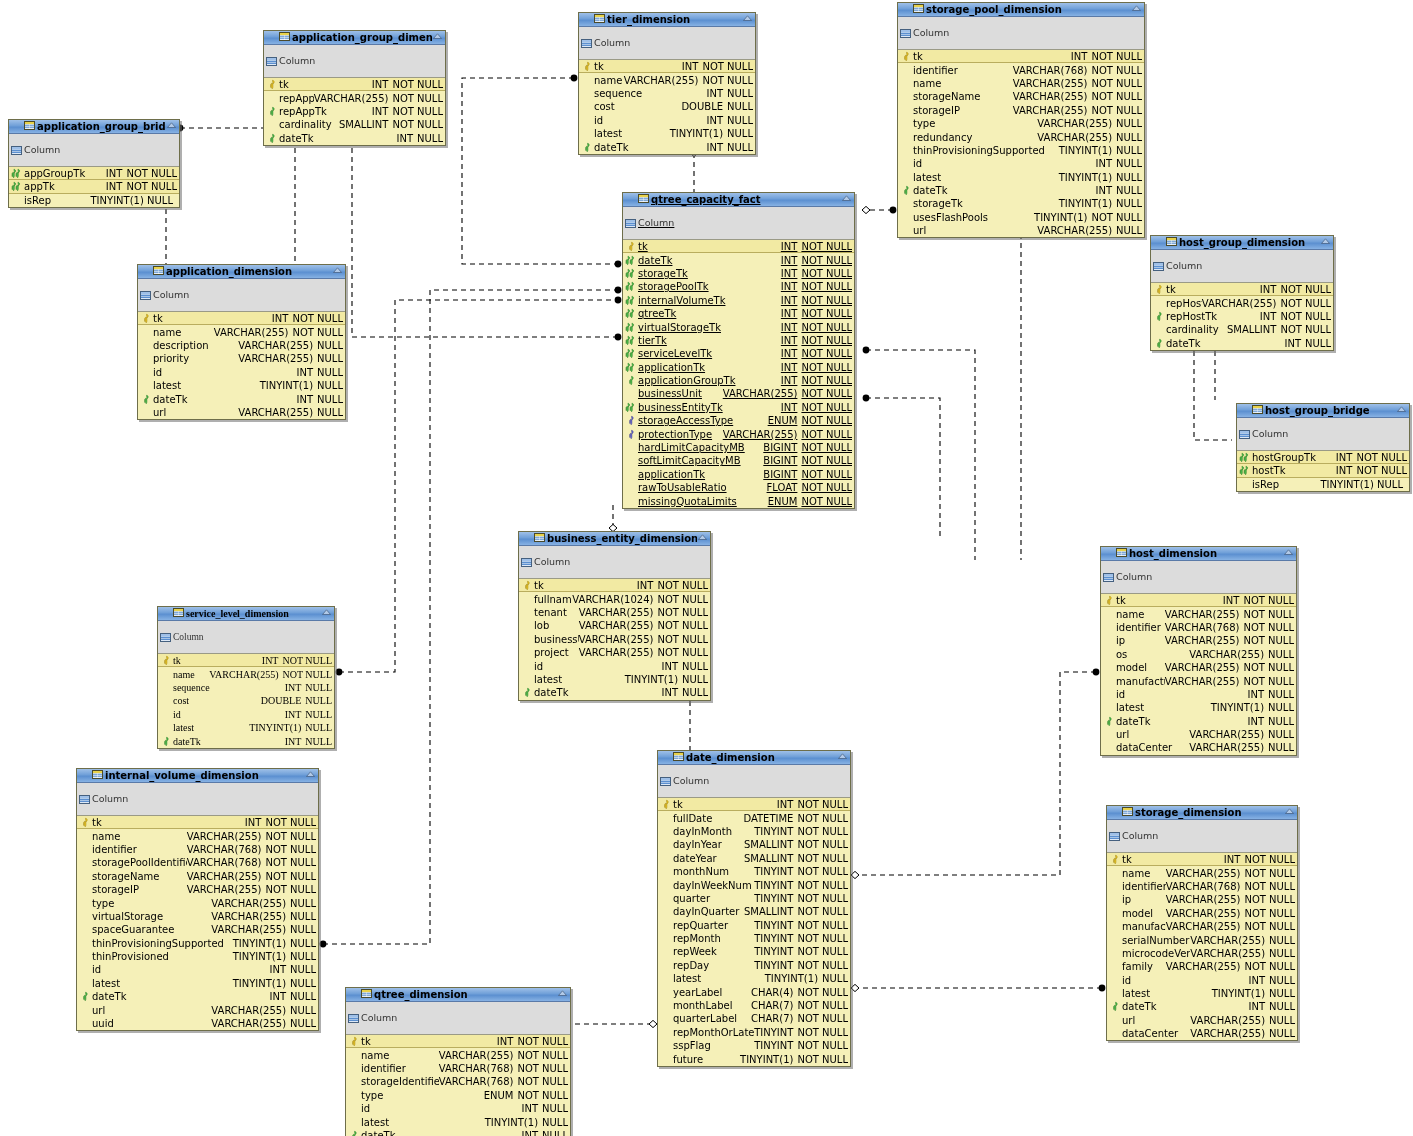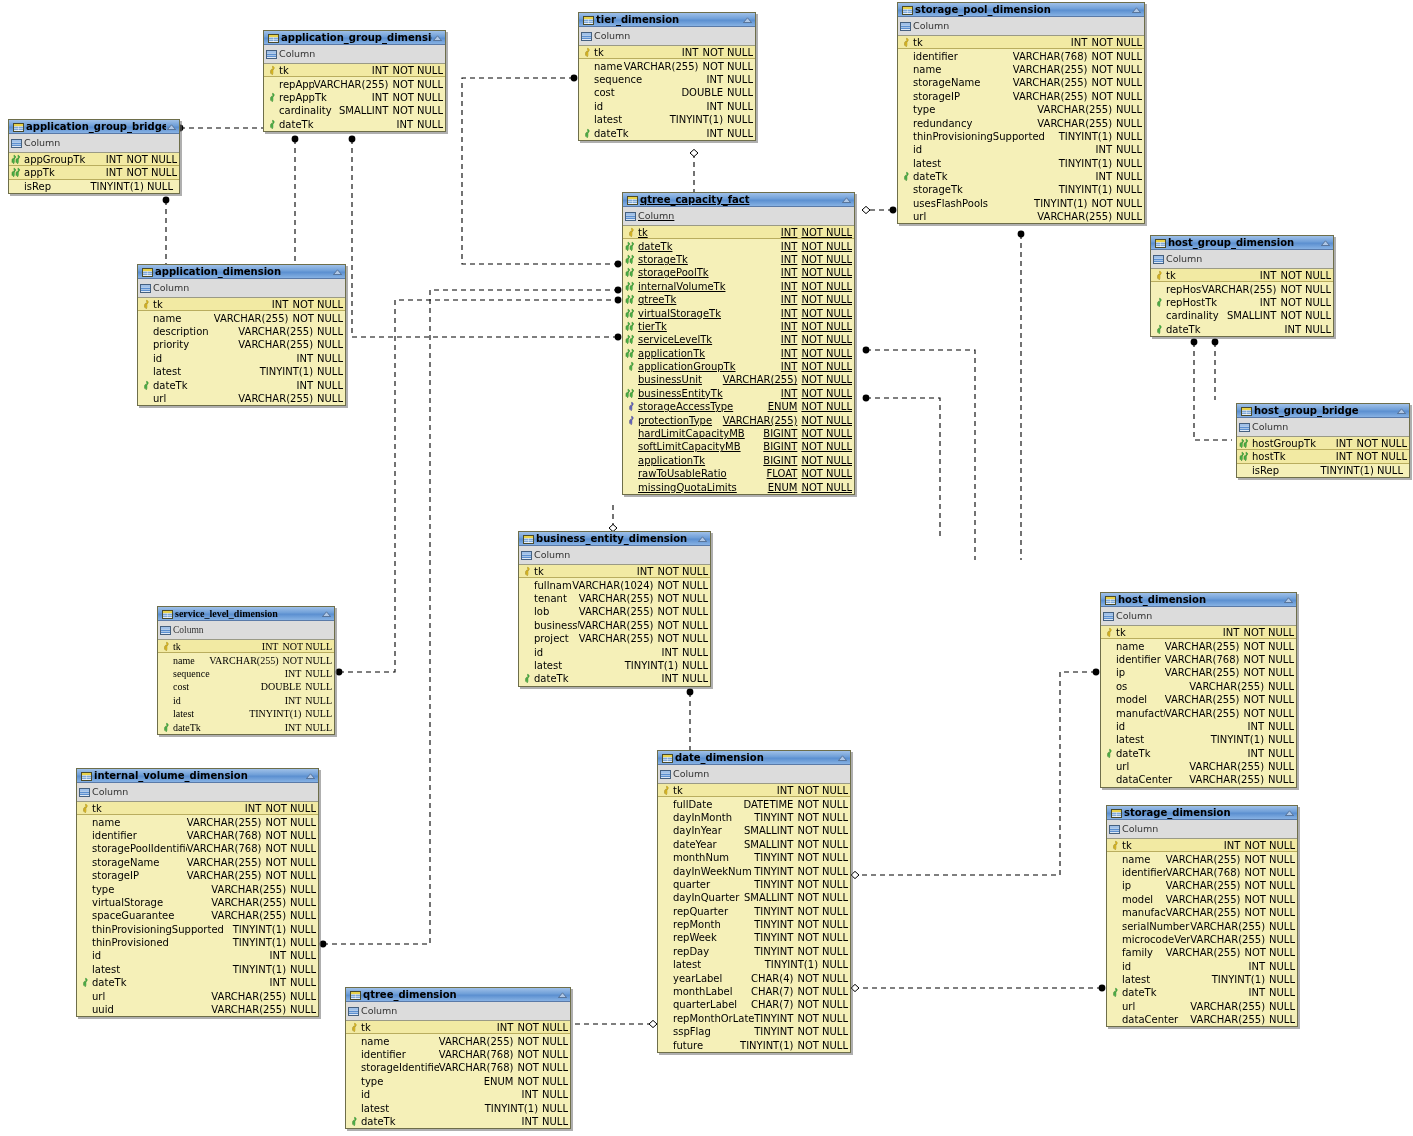--- a/index.html
+++ b/index.html
@@ -15,35 +15,35 @@
     position:absolute;
     background:#f5f0b8;
     border:1px solid #6e6e4a;
     box-shadow:2px 2px 0 rgba(110,110,110,.55);
     box-sizing:border-box;
   }
   .tbl-hdr{
     height:14px;
     background:linear-gradient(to bottom,#9fc0e8 0%,#6f9fd8 45%,#5b8fd0 55%,#87b2e4 100%);
     border-bottom:1px solid #5a7aa8;
-    display:flex;align-items:flex-end;
-    padding:0 2px 0 4px;
+    display:flex;align-items:flex-start;
+    padding:0 2px 0 15px;
     box-sizing:border-box;
   }
   .tbl-hdr .ttl{
     font-weight:bold;font-size:10px;color:#000;
     white-space:nowrap;overflow:hidden;flex:1;
     line-height:13px;
   }
   .collapse{
     width:11px;height:11px;flex:0 0 11px;opacity:.75;
   }
   .tbl-sub{
     height:13px;background:#dcdcdc;border-bottom:1px solid #9a9a86;
-    display:flex;align-items:center;padding:9px 2px;box-sizing:border-box;
+    display:flex;align-items:center;padding:16px 2px;box-sizing:border-box;
     color:#333;font-size:9.5px;line-height:12px;
   }
   .ico{width:11px;height:11px;flex:0 0 11px;margin-right:2px;}
   .rows{padding:0;}
   .row{
     height:13.4px;display:flex;align-items:center;
     padding:0 2px 0 2px;box-sizing:border-box;
     white-space:nowrap;font-size:10px;line-height:13px;
   }
   .row.pkrow{background:#f2eaa3;border-bottom:1px solid #b9ad5e;}
@@ -957,21 +957,21 @@
               <g transform="translate(2.2,0.2)">
                 <path d="M3.3 1.1 a1.7 1.7 0 1 1 -1.1 3.0 L2.2 5.4 L1.3 5.4 L1.3 6.3 L2.2 6.3 L2.2 7.2 L1.3 7.2 L1.3 8.1 L2.4 8.1 L3.0 9.6 L3.7 8.1 L3.7 4.0 Z" fill="#4fc24f" stroke="#156b15" stroke-width="0.45" stroke-linejoin="round"></path>
               </g>
             </svg>
             <span class="cn">dateTk</span>
             <span class="ct">INT</span>
             <span class="cnl">NULL</span>
           </div>
         </div>
       </div>
-      <div class="tbl" style="left: 1100px; top: 592px; width: 197px;">
+      <div class="tbl" style="left: 1100px; top: 546px; width: 197px;">
         <div class="tbl-hdr">
           <svg class="ico" viewBox="0 0 11 11">
             <rect x="0.5" y="1.5" width="10" height="8" fill="#fff" stroke="#4a4a2a"></rect>
             <rect x="1" y="2" width="9" height="2.2" fill="#e8d24a"></rect>
             <rect x="1" y="4.6" width="4" height="1.6" fill="#7fa8d8"></rect>
             <rect x="5.4" y="4.6" width="4.6" height="1.6" fill="#7fa8d8"></rect>
             <rect x="1" y="6.6" width="4" height="1.6" fill="#7fa8d8"></rect>
             <rect x="5.4" y="6.6" width="4.6" height="1.6" fill="#7fa8d8"></rect>
           </svg>
           <span class="ttl">host_dimension</span>

